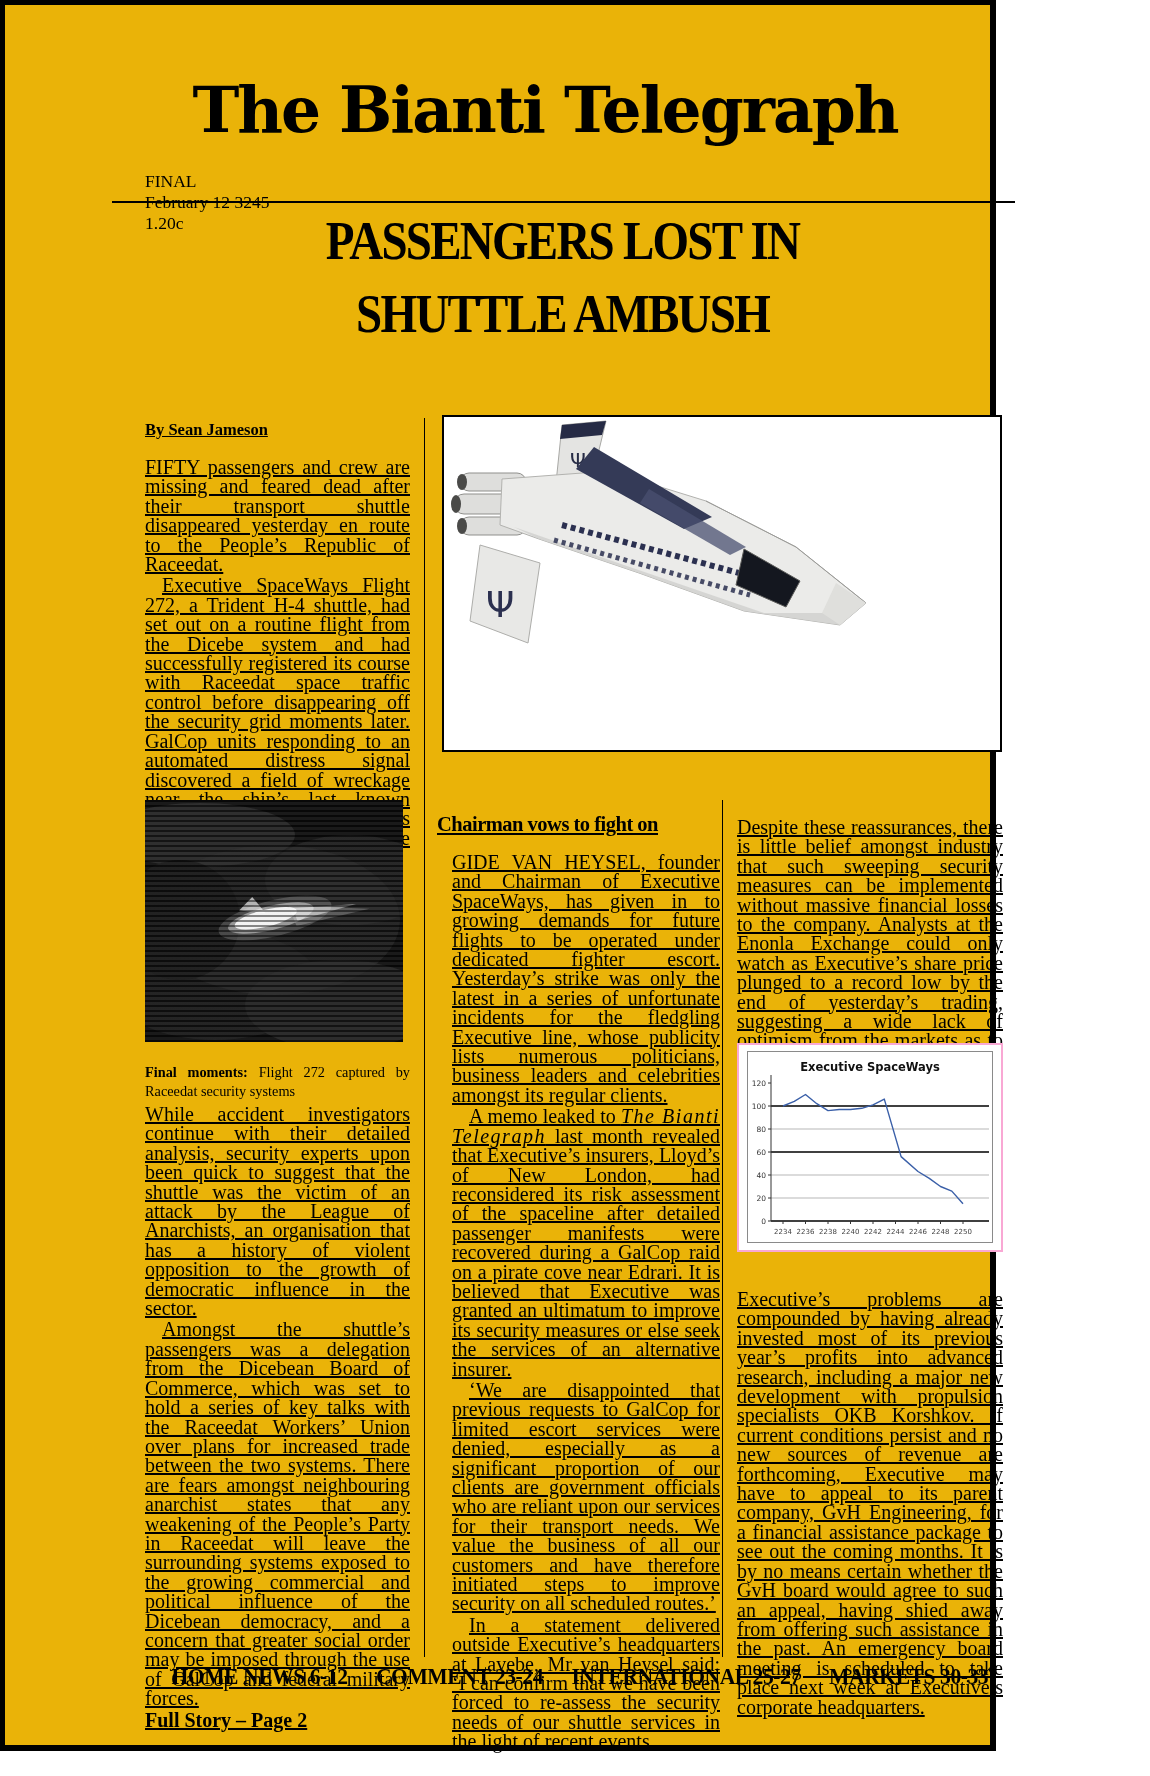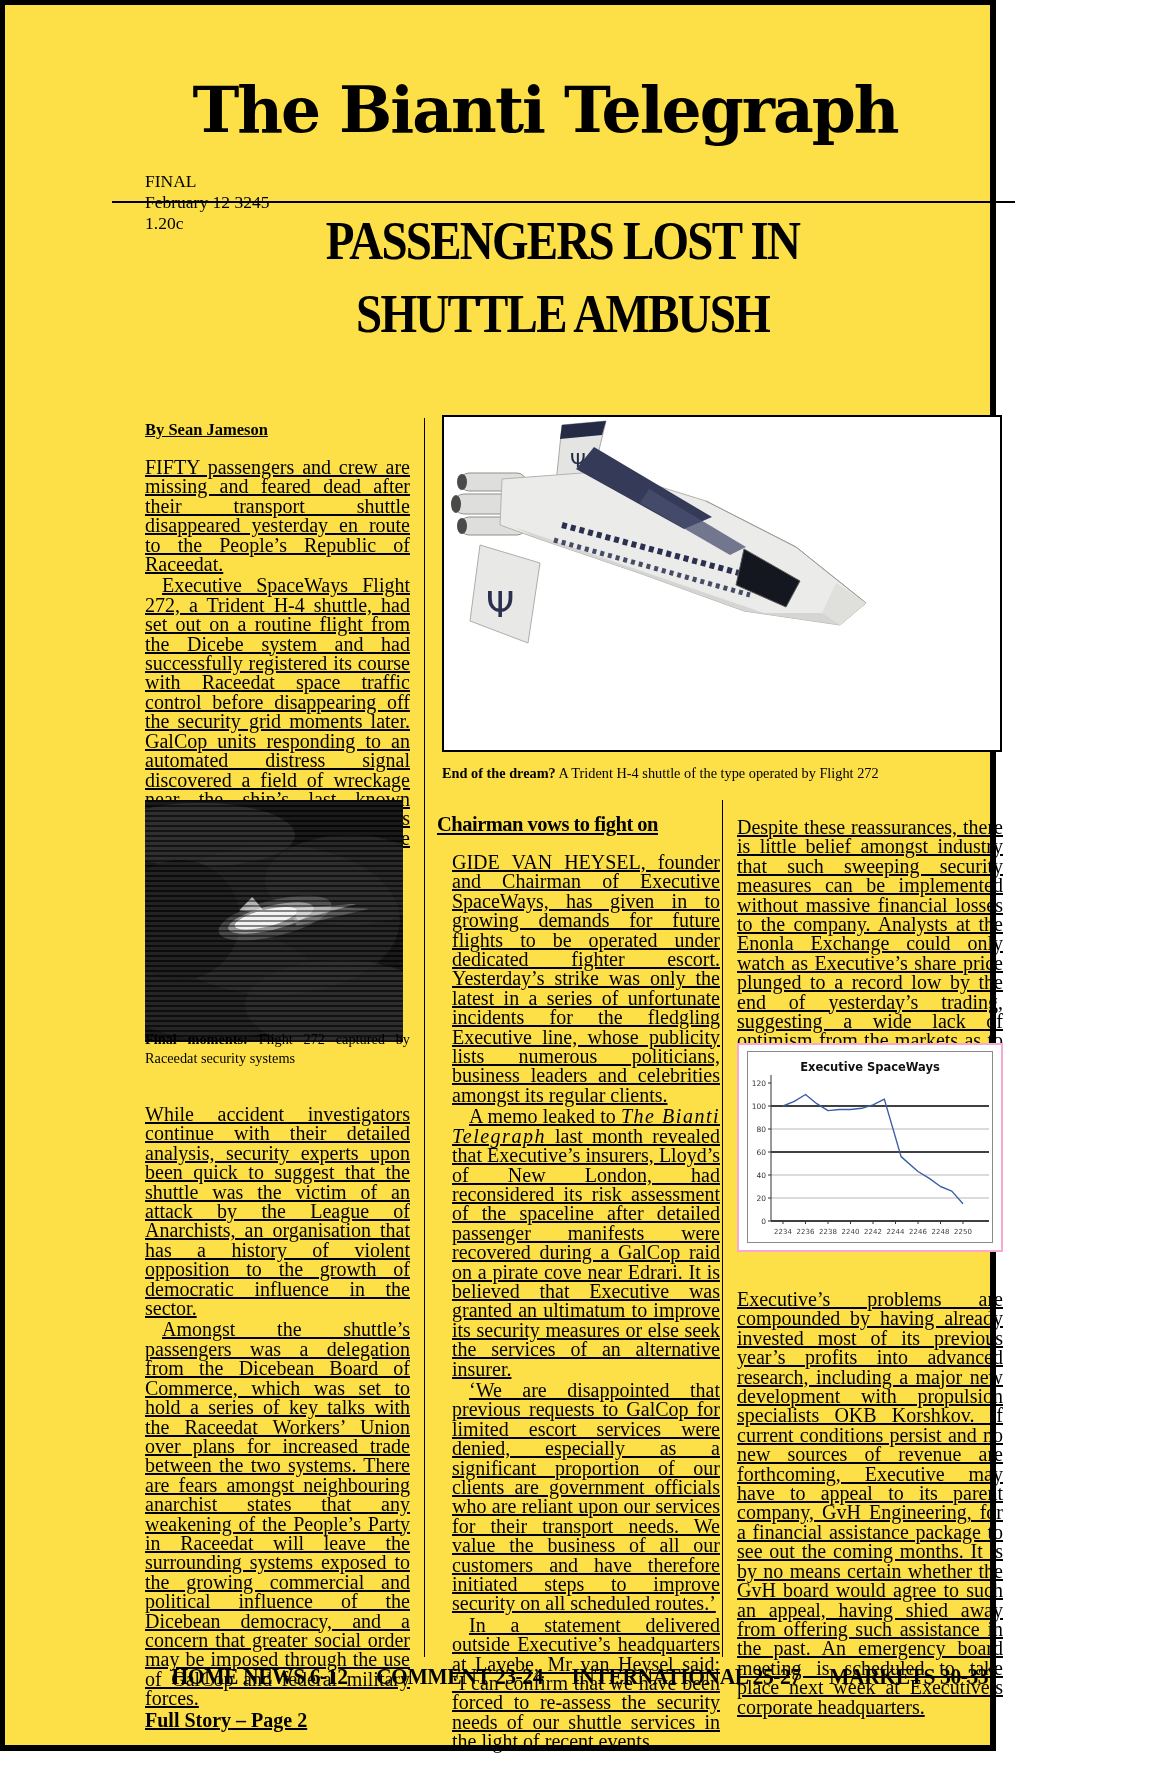--- a/index.html
+++ b/index.html
@@ -1,20 +1,20 @@
 <!DOCTYPE html>
 <html><head>
 <meta charset="utf-8">
 <style>
   html,body{margin:0;padding:0;background:#ffffff;}
   body{width:1150px;height:1776px;position:relative;overflow:hidden;
        font-family:"Liberation Serif",serif;color:#000;}
   .page{position:absolute;left:0;top:0;width:996px;height:1751px;box-sizing:border-box;
         border-left:5px solid #000;border-top:5px solid #000;border-right:6px solid #000;
-        border-bottom:6px solid #000;background:#fde047;padding-left:12px;}
+        border-bottom:6px solid #000;background:#eab308;padding-left:12px;}
   .masthead{position:absolute;left:100px;width:880px;top:68px;text-align:center;
         font-family:"DejaVu Serif",serif;font-weight:bold;font-size:63px;letter-spacing:-2px;}
   .dateline{position:absolute;left:140px;width:856px;top:166px;font-size:17.5px;
         display:flex;justify-content:space-between;align-items:baseline;flex-direction:column;}
   .toprule{position:absolute;left:107px;width:903px;top:196px;height:2px;background:#000;}
   .headline{position:absolute;left:110px;width:895px;top:200px;text-align:center;
         font-weight:bold;font-size:54px;line-height:73px;}
   .headline .hl{display:block;transform:scaleX(0.87);transform-origin:center;
         letter-spacing:-2px;white-space:nowrap;}
   .vr{position:absolute;width:1px;background:#000;}
@@ -27,21 +27,21 @@
   .byline{position:absolute;top:0;left:0;font-weight:bold;font-size:16.5px;
         text-decoration:underline;}
   .bodytext p{margin:0 0 2px 0;font-size:20px;line-height:19.4px;text-align:justify;text-decoration:underline;}
   .bodytext p.ind{text-indent:17px;}
   #col1-text1{position:absolute;top:38px;left:0;width:265px;}
   #sec-photo{position:absolute;top:380px;left:0;width:258px;height:242px;overflow:hidden;}
   #sec-photo svg{display:block;}
   .scanlines{position:absolute;left:0;top:0;width:258px;height:242px;
         background:repeating-linear-gradient(180deg,rgba(0,0,0,0.45) 0px,rgba(0,0,0,0.45) 2px,
         rgba(255,255,255,0.05) 2px,rgba(255,255,255,0.05) 5px);}
-  #sec-cap{position:absolute;top:610px;left:0;width:265px;}
+  #sec-cap{position:absolute;top:643px;left:0;width:265px;}
   #col1-text2{position:absolute;top:685px;left:0;width:265px;}
   .photo-cap{font-size:14.3px;line-height:18.5px;text-align:justify;}
   .cap-lead{font-weight:bold;}
   .fullstory{font-weight:bold;font-size:16px;margin-top:13px;}
   .shuttle-fig{position:absolute;left:437px;top:410px;width:559px;}
   .shuttle-frame{width:556px;height:333px;border:2px solid #000;background:#fff;overflow:hidden;}
   .shuttle-cap{margin-top:13px;font-size:14.3px;}
   .subhead{font-size:20.5px;font-weight:bold;margin:0;letter-spacing:-0.5px;text-decoration:underline;}
   #col2-text{position:absolute;top:40px;left:15px;width:268px;}
   #col3-text1{position:absolute;top:0;left:0;width:266px;}
@@ -146,23 +146,20 @@
         <line x1="110" y1="123" x2="306" y2="178" stroke="#2b3050" stroke-width="5" stroke-dasharray="4 4" opacity="0.85"></line>
 
         <polygon points="300,132 356,164 342,190 292,168" fill="#14171f" stroke="#5a5a58" stroke-width="1"></polygon>
 
         <polygon points="392,166 422,186 396,208 378,196" fill="#dfdfdc"></polygon>
 
         <polygon points="36,128 96,146 84,226 26,204" fill="#e8e8e6" stroke="#adadaa"></polygon>
         <text x="42" y="200" font-size="36" fill="#2b3050" font-family="DejaVu Sans, sans-serif">Ψ</text>
       </svg>
     </div>
-    <figcaption class="shuttle-cap">
-      <span class="cap-lead">End of the dream?</span><span>  A Trident H-4 shuttle of the type operated by Flight 272</span>
-    </figcaption>
   </figure>
 
   <div class="col" id="col2">
     <h2 class="subhead">Chairman vows to fight on</h2>
     <div class="bodytext" id="col2-text">
       <p>GIDE VAN HEYSEL, founder and Chairman of Executive SpaceWays, has given in to growing demands for future flights to be operated under dedicated fighter escort.  Yesterday’s strike was only the latest in a series of unfortunate incidents for the fledgling Executive line, whose publicity lists numerous politicians, business leaders and celebrities amongst its regular clients.</p>
       <p class="ind"><span>A memo leaked to </span><span class="bianti-italic">The Bianti Telegraph</span><span> last month revealed that Executive’s insurers, Lloyd’s of New London, had reconsidered its risk assessment of the spaceline after detailed passenger manifests were recovered during a GalCop raid on a pirate cove near Edrari.  It is believed that Executive was granted an ultimatum to improve its security measures or else seek the services of an alternative insurer.</span></p>
       <p class="ind">‘We are disappointed that previous requests to GalCop for limited escort services were denied, especially as a significant proportion of our clients are government officials who are reliant upon our services for their transport needs.  We value the business of all our customers and have therefore initiated steps to improve security on all scheduled routes.’</p>
       <p class="ind">In a statement delivered outside Executive’s headquarters at Lavebe, Mr van Heysel said: ‘I can confirm that we have been forced to re-assess the security needs of our shuttle services in the light of recent events.</p>
     </div>

